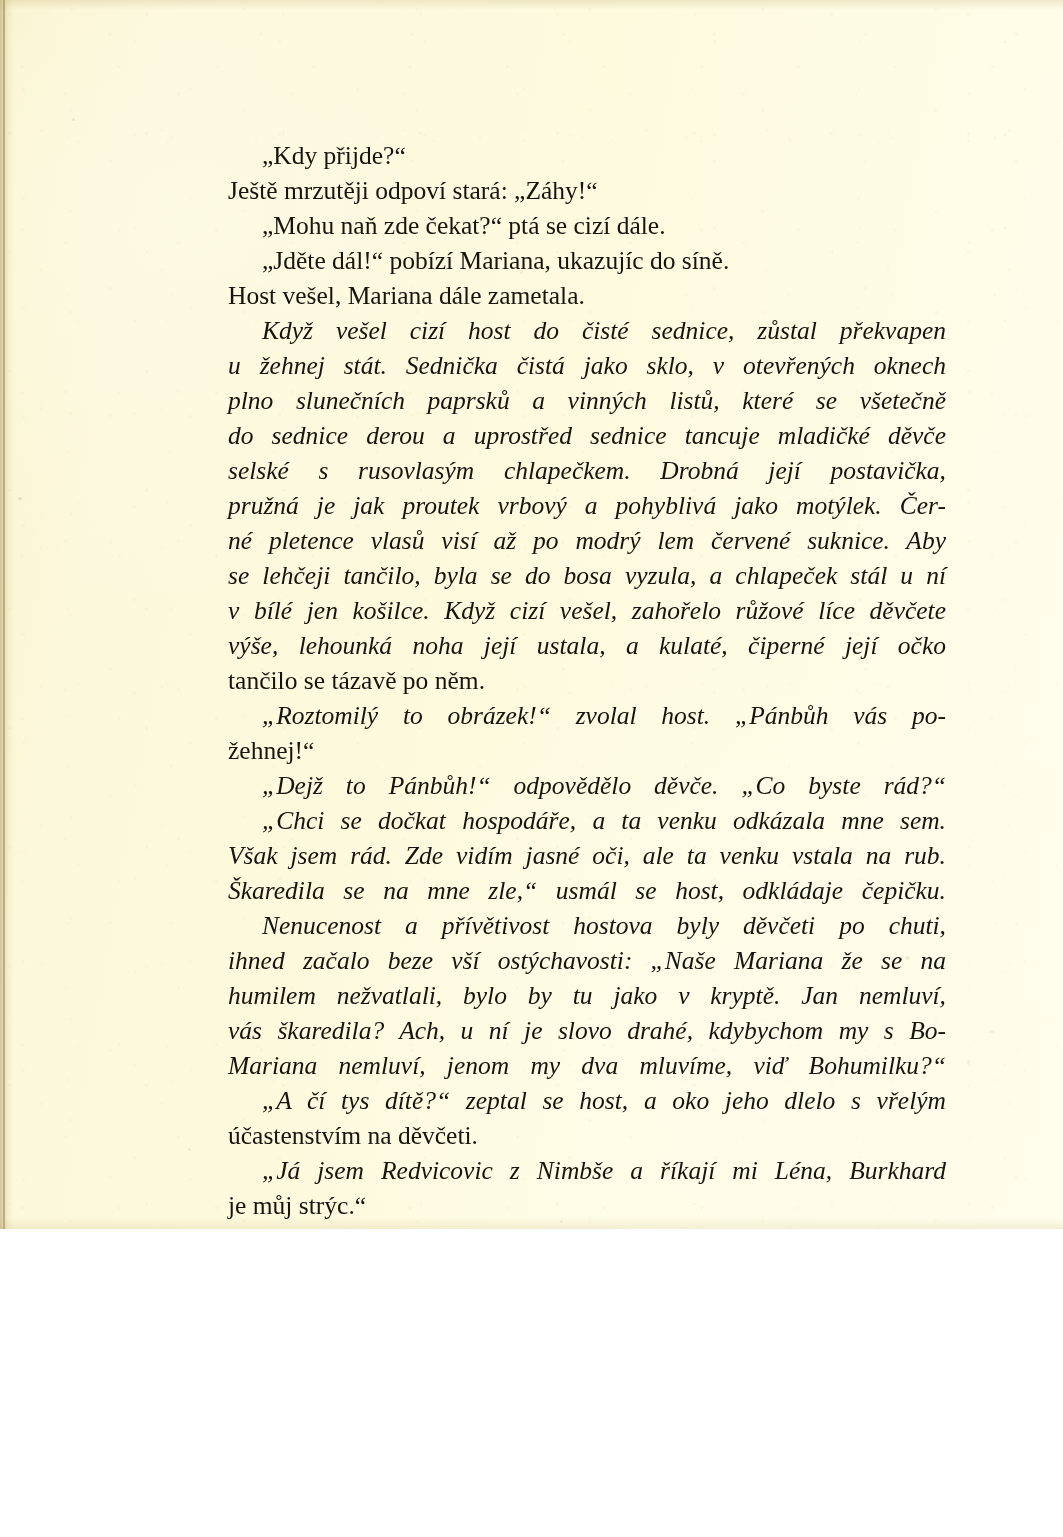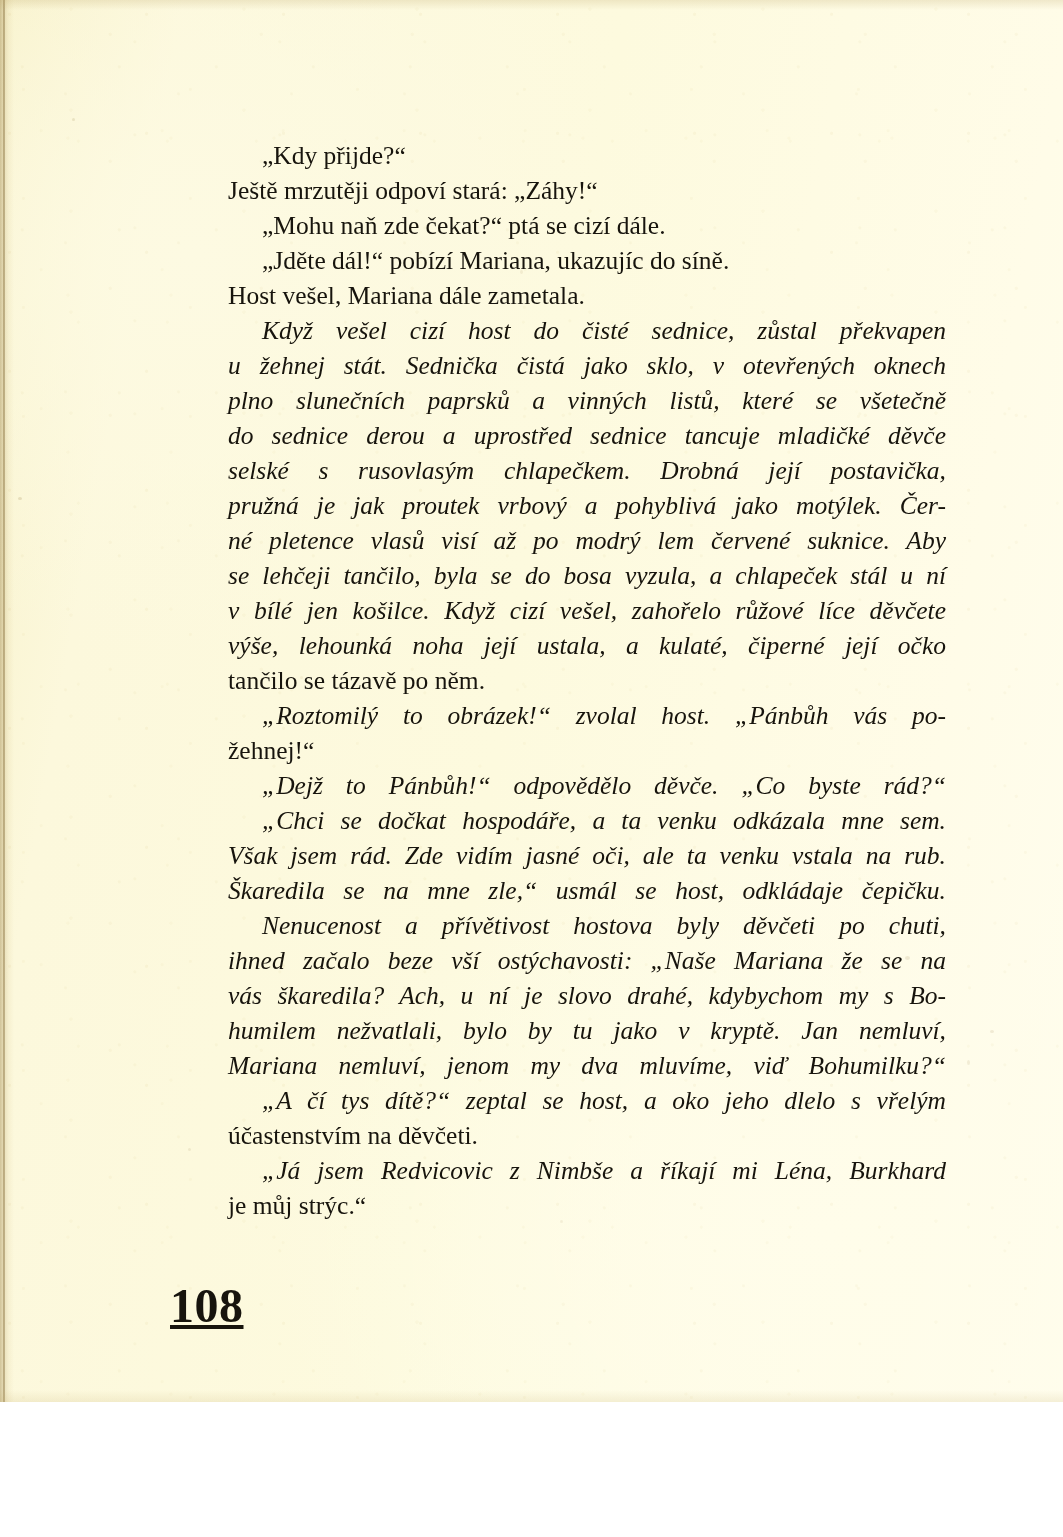--- a/index.html
+++ b/index.html
@@ -4,21 +4,21 @@
 <style>
   html, body {
     margin: 0;
     padding: 0;
     background: #ffffff;
   }
 
   .page {
     position: relative;
     width: 1063px;
-    height: 1402px;
+    height: 1229px;
     overflow: hidden;
     background: #22c55e;
     font-family: "Liberation Serif", "DejaVu Serif", serif;
   }
 
   
   .paper-base {
     position: absolute;
     inset: 0;
     background:
@@ -183,22 +183,22 @@
     <span class="line">žehnej!“</span>
 
     <span class="line just indent">„Dejž to Pánbůh!“ odpovědělo děvče. „Co byste rád?“</span>
 
     <span class="line just indent">„Chci se dočkat hospodáře, a ta venku odkázala mne sem.</span>
     <span class="line just">Však jsem rád. Zde vidím jasné oči, ale ta venku vstala na rub.</span>
     <span class="line just">Škaredila se na mne zle,“ usmál se host, odkládaje čepičku.</span>
 
     <span class="line just indent">Nenucenost a přívětivost hostova byly děvčeti po chuti,</span>
     <span class="line just">ihned začalo beze vší ostýchavosti: „Naše Mariana že se na</span>
+    <span class="line just">humilem nežvatlali, bylo by tu jako v kryptě. Jan nemluví,</span>
     <span class="line just">vás škaredila? Ach, u ní je slovo drahé, kdybychom my s Bo-</span>
-    <span class="line just">humilem nežvatlali, bylo by tu jako v kryptě. Jan nemluví,</span>
     <span class="line just">Mariana nemluví, jenom my dva mluvíme, viď Bohumilku?“</span>
 
     <span class="line just indent">„A čí tys dítě?“ zeptal se host, a oko jeho dlelo s vřelým</span>
     <span class="line">účastenstvím na děvčeti.</span>
 
     <span class="line just indent">„Já jsem Redvicovic z Nimbše a říkají mi Léna, Burkhard</span>
     <span class="line">je můj strýc.“</span>
 
   </div>
 

